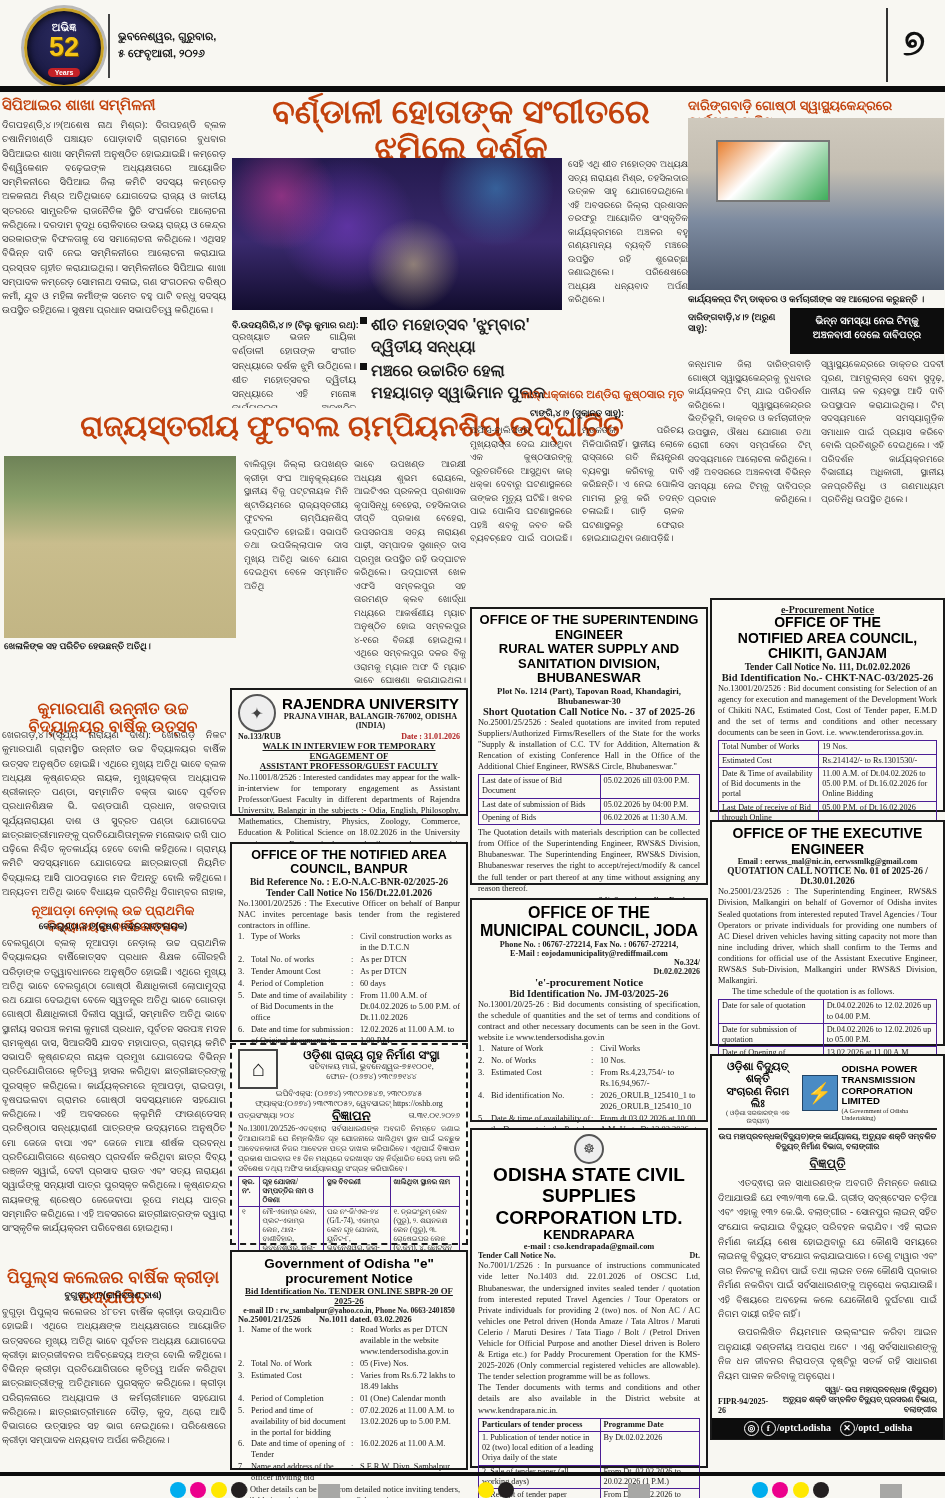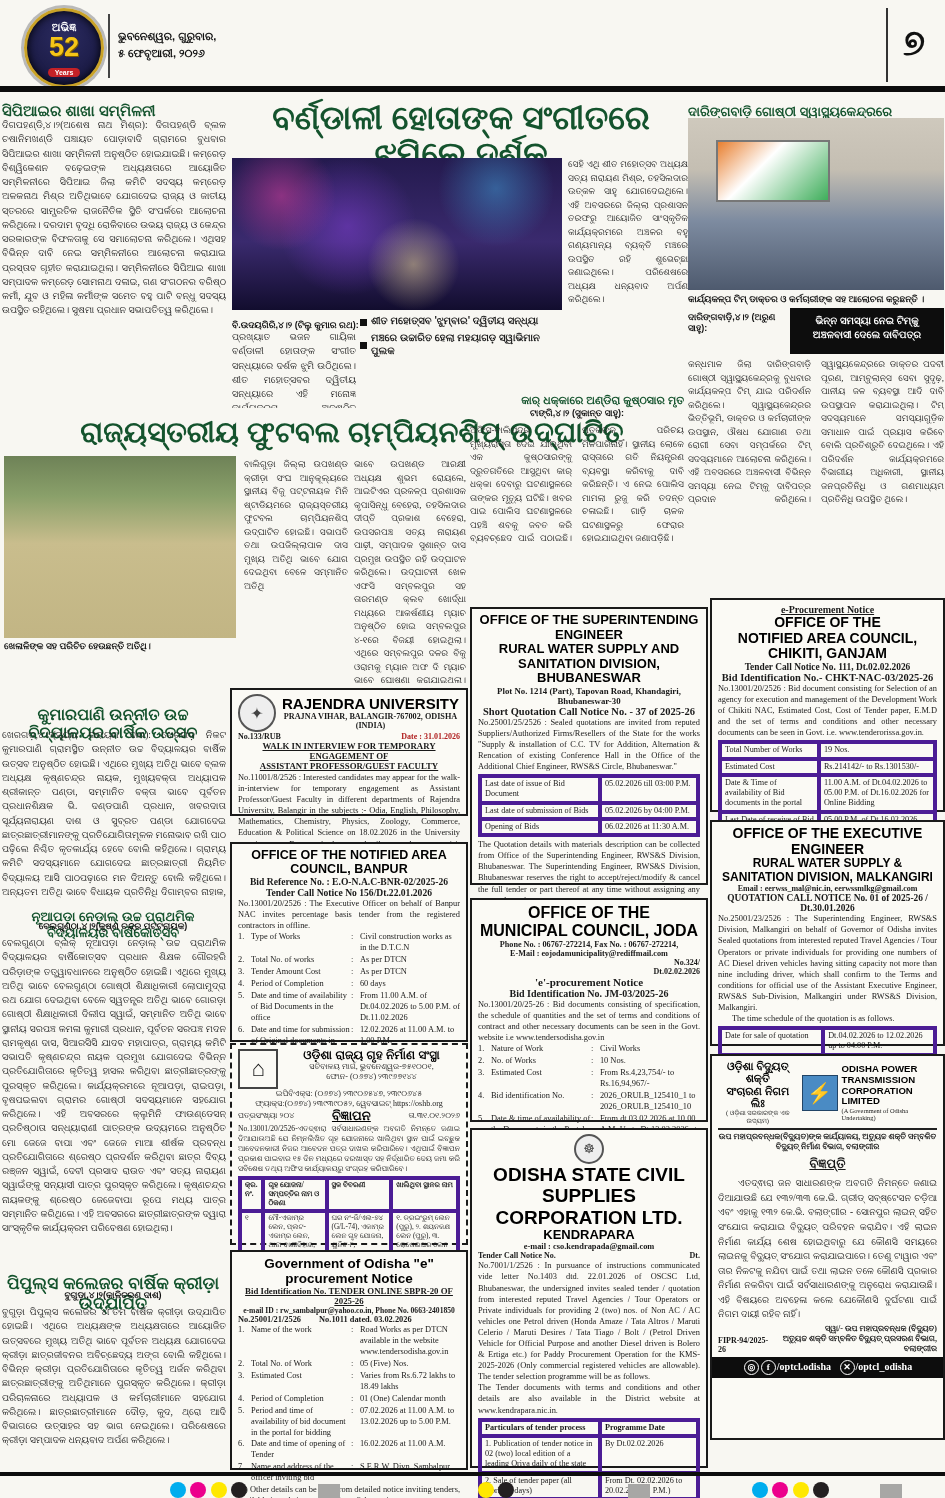--- a/index.html
+++ b/index.html
@@ -14,57 +14,57 @@
   .badge-top{color:#fff;font-size:11px;font-weight:bold;margin-top:10px;}
   .badge-52{color:#f5c518;font-size:27px;font-weight:bold;line-height:1;text-shadow:1px 1px 0 #7a5a00;}
   .badge-years{display:inline-block;background:#c42127;color:#fff;font-size:7px;font-weight:bold;
     padding:1px 7px;border-radius:6px;margin-top:2px;}
   #mast-date{left:118px;top:28px;width:120px;font-size:11px;font-weight:bold;line-height:1.5;color:#111;}
   #mast-sep{left:108px;top:14px;width:2px;height:64px;background:#444;}
   #mast-rule{left:0;top:86px;width:945px;height:6px;background:#0d0d0d;}
   #page-no-box{left:886px;top:8px;width:54px;height:74px;border-left:2px solid #333;text-align:center;}
   #page-no{font-size:36px;font-weight:bold;color:#111;line-height:70px;}
   
-  .odia-h{font-weight:bold;color:#14532d;font-family:"Liberation Sans",sans-serif;margin-top:6px;}
+  .odia-h{font-weight:bold;color:#c2410c;font-family:"Liberation Sans",sans-serif;}
   .odia-body{font-size:9.5px;line-height:1.5;text-align:justify;color:#222;overflow:hidden;
     font-family:"Liberation Serif",serif;}
   .byline{font-weight:bold;}
   .caption{font-size:9px;font-weight:bold;color:#111;}
   .photo{background:#888;overflow:hidden;}
   #ph-stage{background:
      radial-gradient(circle at 15% 25%,rgba(216,64,160,.55),transparent 18%),
      radial-gradient(circle at 80% 20%,rgba(64,160,216,.5),transparent 20%),
      radial-gradient(circle at 55% 70%,rgba(240,220,150,.5),transparent 22%),
      radial-gradient(circle at 35% 45%,rgba(120,60,200,.6),transparent 30%),
      linear-gradient(180deg,#241a4e 0%,#3a2a6e 55%,#120d2e 100%);}
   #ph-health{background:
      linear-gradient(180deg,#cfc9bd 0%,#c4beb2 30%,#7d8ba0 60%,#4e5a6e 100%),#999;}
   #ph-health .banner{position:absolute;left:28px;top:22px;width:110px;height:58px;
      background:linear-gradient(135deg,#e87f2f,#ffffff 40%,#3fae5b);border:2px solid #777;}
   #ph-field{background:
      linear-gradient(180deg,#6e8257 0%,#8aa06a 22%,#c9bd8d 48%,#c2b584 100%);}
   .blackbox{background:#0d0d0d;color:#fff;text-align:center;font-weight:bold;}
-  .bullet-line{display:flex;align-items:center;gap:4px;font-weight:bold;font-size:10px;line-height:1.35;}
+  .bullet-line{display:flex;align-items:flex-start;gap:4px;font-weight:bold;font-size:16px;line-height:1.35;}
   .bullet-sq{width:7px;height:7px;background:#111;margin-top:3px;flex:0 0 auto;}
   .twocol{column-count:2;column-gap:10px;}
   
   .notice{border:2px solid #1a1a1a;background:#fbfaf5;padding:4px 6px;
     font-family:"Liberation Serif",serif;color:#191919;}
   .n-big{font-family:"Liberation Sans",sans-serif;font-weight:bold;text-align:center;color:#000;line-height:1.12;}
   .n-center{text-align:center;}
   .n-bold{font-weight:bold;}
   .n-body{font-size:8.4px;line-height:1.32;text-align:justify;}
   .n-small{font-size:8px;}
   .kv{display:flex;font-size:8.4px;line-height:1.3;margin-top:1px;}
   .kv .num{width:13px;flex:0 0 auto;}
   .kv .lab{width:45%;flex:0 0 auto;}
   .kv .colon{width:9px;flex:0 0 auto;}
   .kv .val{flex:1;}
   .n-table{width:100%;border-collapse:collapse;font-size:8.2px;margin:2px 0;}
-  .n-table td,.n-table th{border:4px solid #4c1d95;padding:1px 3px;text-align:left;vertical-align:top;line-height:1.25;}
+  .n-table td,.n-table th{border:1px solid #4c1d95;padding:1px 3px;text-align:left;vertical-align:top;line-height:1.25;}
   .signrow{display:flex;justify-content:space-between;align-items:flex-end;font-size:8px;font-weight:bold;margin-top:2px;}
   .u{text-decoration:underline;}
   .seal{width:34px;height:34px;border-radius:50%;border:2px solid #555;display:flex;align-items:center;justify-content:center;
     font-size:16px;color:#444;background:#eee;flex:0 0 auto;}
   
   #optcl-head{display:flex;gap:4px;align-items:center;border-bottom:2px solid #222;padding-bottom:3px;}
   .optcl-logo{width:34px;height:34px;background:#4a8bc4;color:#fff;display:flex;align-items:center;justify-content:center;
     font-size:20px;flex:0 0 auto;border:1px solid #246;}
   #optcl-social{background:#0d0d0d;color:#fff;font-size:10px;font-weight:bold;text-align:center;
     margin:3px -6px -4px;padding:3px 0;}
@@ -501,21 +501,20 @@
     </tbody>
       </table>
     <div class="signrow">
       <span>OIPR-13001/13222/1/25-26/0020</span>
       <span>Sd./- Executive Officer, NAC, Chikiti</span>
     </div>
   </div>
 
   <div class="abs notice" style="left:710px;top:820px;width:235px;height:226px;">
     <div class="n-big" style="font-size:14px;">OFFICE OF THE EXECUTIVE ENGINEER</div>
-    <div class="n-big" style="font-size:12px;">RURAL WATER SUPPLY &amp; SANITATION DIVISION, MALKANGIRI</div>
     <div class="n-center n-bold" style="font-size:8px;">Email : eerwss_mal@nic.in, eerwssmlkg@gmail.com</div>
     <div class="n-center n-bold" style="font-size:9.4px;">QUOTATION CALL NOTICE No. 01 of 2025-26 / Dt.30.01.2026</div>
     <div class="n-body">No.25001/23/2526 : The Superintending Engineer, RWS&amp;S Division, Malkangiri on behalf of Governor of Odisha invites Sealed quotations from interested reputed Travel Agencies / Tour Operators or private individuals for providing one numbers of AC Diesel driven vehicles having sitting capacity not more than nine including driver, which shall confirm to the Terms and conditions for official use of the Assistant Executive Engineer, RWS&amp;S Sub-Division, Malkangiri under RWS&amp;S Division, Malkangiri.</div>
     <div class="n-body" style="text-indent:14px;">The time schedule of the quotation is as follows.</div>
     <table class="n-table">
       <tbody>
           <tr>
             <td style="width:48%;">Date for sale of quotation</td>
             <td>Dt.04.02.2026 to 12.02.2026 up to 04.00 P.M.</td>
           </tr>
@@ -550,20 +549,21 @@
       <div class="optcl-logo">⚡</div>
       <div style="flex:1.2;text-align:left;">
         <div class="n-big" style="font-size:9.6px;text-align:left;">ODISHA POWER TRANSMISSION</div>
         <div class="n-big" style="font-size:9.6px;text-align:left;">CORPORATION LIMITED</div>
         <div style="font-size:6.4px;">(A Government of Odisha Undertaking)</div>
       </div>
     </div>
     <div class="n-center n-bold" style="font-size:8px;margin-top:2px;">ଉପ ମହାପ୍ରବନ୍ଧକ(ବିଦ୍ୟୁତ)ଙ୍କ କାର୍ଯ୍ୟାଳୟ, ଅତ୍ୟୁଚ୍ଚ ଶକ୍ତି ସମ୍ବଳିତ ବିଦ୍ୟୁତ୍ ନିର୍ମାଣ ବିଭାଗ, ବଲାଙ୍ଗୀର</div>
     <div class="n-center n-bold u" style="font-size:13px;margin:4px 0;">ବିଜ୍ଞପ୍ତି</div>
     <div class="n-body" style="font-size:9.4px;line-height:1.55;text-indent:20px;">ଏତଦ୍ଵାରା ଜନ ସାଧାରଣଙ୍କ ଅବଗତି ନିମନ୍ତେ ଜଣାଇ ଦିଆଯାଉଛି ଯେ ୧୩୨/୩୩ କେ.ଭି. ଗ୍ରୀଡ୍ ସବ୍‌ଷ୍ଟେସନ ଚଡ଼ିଆ ଏବଂ ଏହାକୁ ୧୩୨ କେ.ଭି. ବଲାଙ୍ଗୀର - ସୋନପୁର ଲାଇନ୍ ସହିତ ସଂଯୋଗ କରାଯାଇ ବିଦ୍ୟୁତ୍ ପରିବହନ କରାଯିବ। ଏହି ଲାଇନ ନିର୍ମାଣ କାର୍ଯ୍ୟ ଶେଷ ହୋଇଥିବାରୁ ଯେ କୌଣସି ସମୟରେ ଲାଇନକୁ ବିଦ୍ୟୁତ୍ ସଂଯୋଗ କରାଯାଇପାରେ। ତେଣୁ ଟାୱାର ଏବଂ ତାର ନିକଟକୁ ନଯିବା ପାଇଁ ତଥା ଲାଇନ ତଳେ କୌଣସି ପ୍ରକାର ନିର୍ମାଣ ନକରିବା ପାଇଁ ସର୍ବସାଧାରଣଙ୍କୁ ଅନୁରୋଧ କରାଯାଉଛି। ଏହି ବିଷୟରେ ଅବହେଳା କଲେ ଯେକୌଣସି ଦୁର୍ଘଟଣା ପାଇଁ ନିଗମ ଦାୟୀ ରହିବ ନାହିଁ।</div>
+    <div class="n-body" style="font-size:9.4px;line-height:1.55;text-indent:20px;margin-top:3px;">ଉପରଲିଖିତ ନିୟମମାନ ଉଲ୍ଲଂଘନ କରିବା ଆଇନ ଅନୁଯାୟୀ ଦଣ୍ଡନୀୟ ଅପରାଧ ଅଟେ । ଏଣୁ ସର୍ବସାଧାରଣଙ୍କୁ ନିଜ ଧନ ଜୀବନର ନିରାପତ୍ତା ଦୃଷ୍ଟିରୁ ସତର୍କ ରହି ସାଧାରଣ ନିୟମ ପାଳନ କରିବାକୁ ଅନୁରୋଧ।</div>
     <div class="signrow">
       <span>FIPR-94/2025-26</span>
       <span style="text-align:right;">
         <span style="display:block;">ସ୍ୱା/- ଉପ ମହାପ୍ରବନ୍ଧକ (ବିଦ୍ୟୁତ)</span>
         <span style="display:block;">ଅତ୍ୟୁଚ୍ଚ ଶକ୍ତି ସମ୍ବଳିତ ବିଦ୍ୟୁତ୍ ପ୍ରସରଣ ବିଭାଗ, ବଲାଙ୍ଗୀର</span>
       </span>
     </div>
     <div id="optcl-social">
       <span class="soc-ic">◎</span><span class="soc-ic">f</span><span>/optcl.odisha</span>
       &nbsp;&nbsp;<span class="soc-ic">✕</span><span>/optcl_odisha</span>

